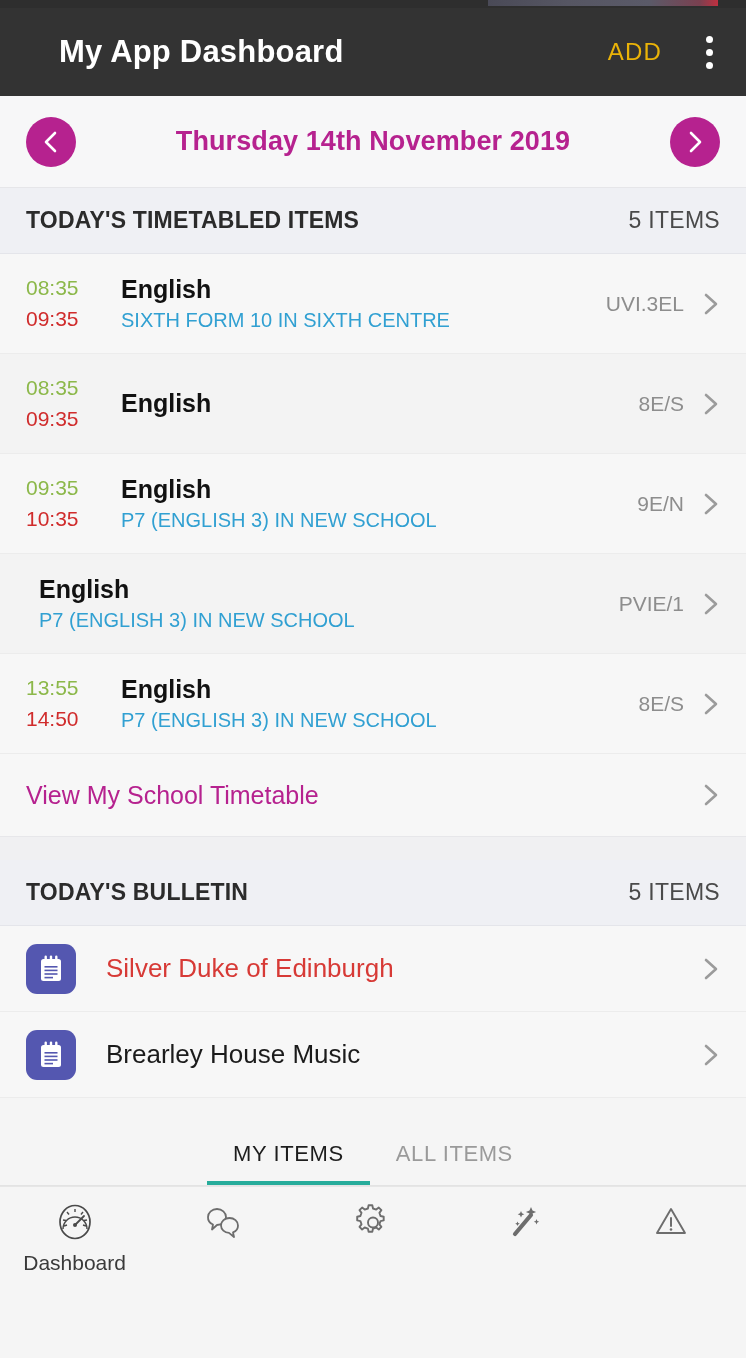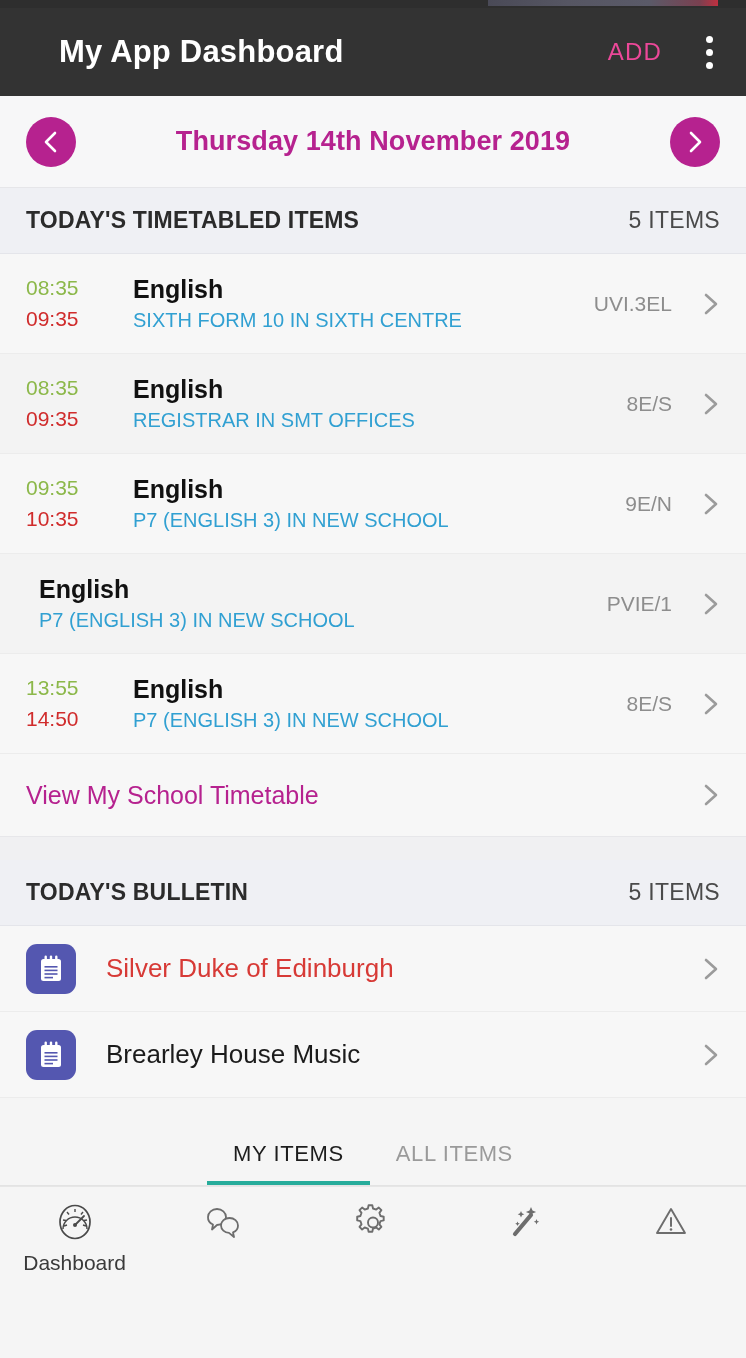--- a/index.html
+++ b/index.html
@@ -18,21 +18,21 @@
     background:linear-gradient(90deg,#4a4a57 0%,#565663 35%,#5a5a68 70%,#7a4050 92%,#c03040 100%);
   }
 
   
   .appbar {
     height:88px; background:#333333; display:flex; align-items:center;
     padding:0 22px 0 28px; flex:0 0 auto;
   }
   .appbar-title { color:#ffffff; font-size:31px; font-weight:bold; letter-spacing:.2px; flex:1;margin-left:31px; }
   .appbar-add {
-    color:#ec4899; font-size:24px; letter-spacing:1.2px; font-weight:400;
+    color:#eab308; font-size:24px; letter-spacing:1.2px; font-weight:400;
     margin-right:32px; cursor:pointer;
   }
   .overflow { width:30px; height:40px; display:flex; flex-direction:column;
     align-items:center; justify-content:center; gap:6px; cursor:pointer; }
   .overflow i { width:7px; height:7px; border-radius:50%; background:#fff; display:block; }
 
   
   .datebar {
     height:92px; background:#f7f7f8; display:flex; align-items:center;
     padding:0 26px; flex:0 0 auto; border-bottom:1px solid #e6e6e9;
@@ -51,21 +51,21 @@
   .sec-head {
     height:66px; background:#eff0f4; display:flex; align-items:center;
     padding:0 26px; flex:0 0 auto; border-bottom:1px solid #e4e5ea;
   }
   .sec-title { font-size:23px; font-weight:bold; color:#2b2b2b; letter-spacing:.2px; flex:1; }
   .sec-count { font-size:23px; color:#4a4a4a; font-weight:400; letter-spacing:.3px;margin-left:44px; }
 
   
   .tt-row {
     height:100px; display:flex; align-items:center; padding:0 22px 0 26px;
-    border-bottom:1px solid #ececec; background:#f7f7f7; cursor:pointer; flex:0 0 auto;gap:12px;
+    border-bottom:1px solid #ececec; background:#f7f7f7; cursor:pointer; flex:0 0 auto;
   }
   .tt-row.alt { background:#f3f3f3; }
   .times { width:82px; flex:0 0 auto; }
   .t-start { font-size:21px; color:#8cb84a; line-height:1.45; }
   .t-end   { font-size:21px; color:#d02c2c; line-height:1.45; }
   .tt-main { flex:1; padding-left:13px; min-width:0; }
   .tt-subject { font-size:25px; font-weight:bold; color:#111; line-height:1.35; }
   .tt-loc { font-size:20px; color:#31a0d2; line-height:1.4; white-space:nowrap; }
   .tt-code { font-size:21px; color:#8d8d8d; padding-right:14px; flex:0 0 auto; }
   .chev { flex:0 0 auto; width:26px; display:flex; align-items:center; justify-content:center; }
@@ -167,21 +167,20 @@
     </div>
   </div>
 
   <div class="tt-row alt">
     <div class="times">
       <div class="t-start">08:35</div>
       <div class="t-end">09:35</div>
     </div>
     <div class="tt-main">
       <div class="tt-subject">English</div>
-      <div class="tt-loc">REGISTRAR IN SMT OFFICES</div>
     </div>
     <div class="tt-code">8E/S</div>
     <div class="chev">
       <svg width="18" height="28" viewBox="0 0 18 28">
           <polyline points="4,5 14,14 4,23" fill="none" stroke="#9b9b9b" stroke-width="2.6" stroke-linecap="round" stroke-linejoin="round"></polyline>
         </svg>
     </div>
   </div>
 
   <div class="tt-row">

